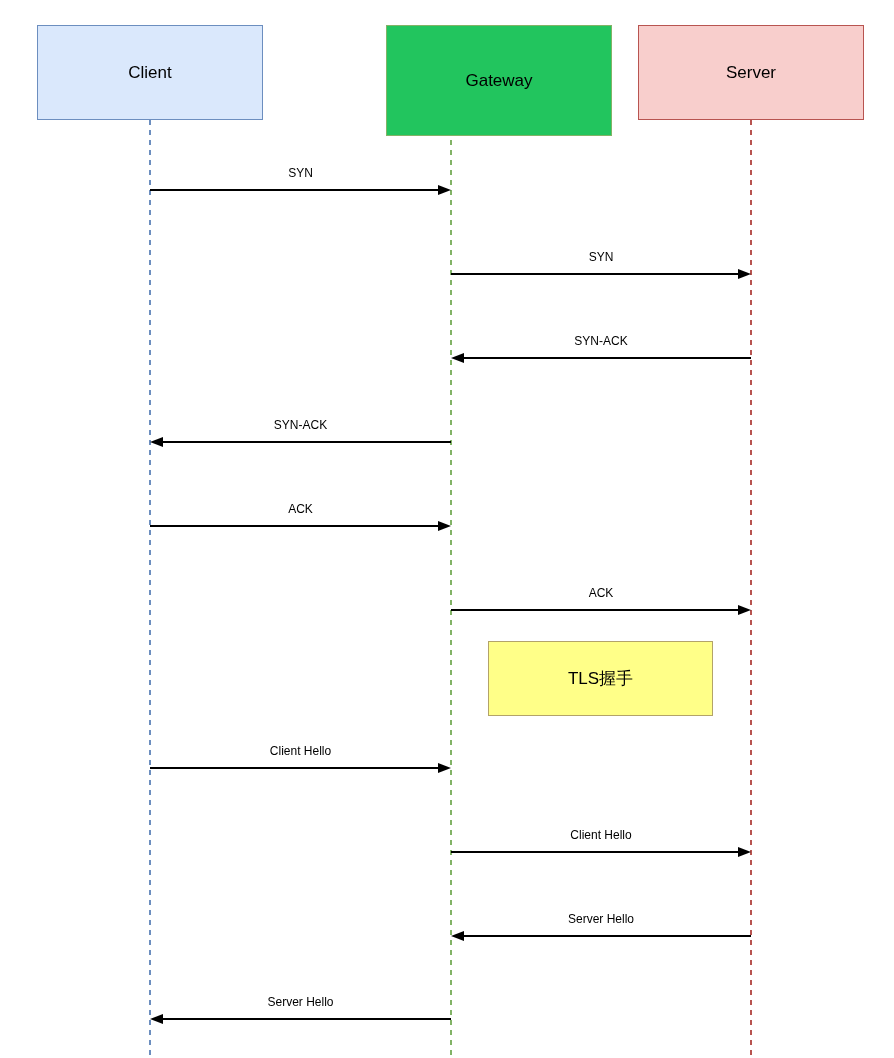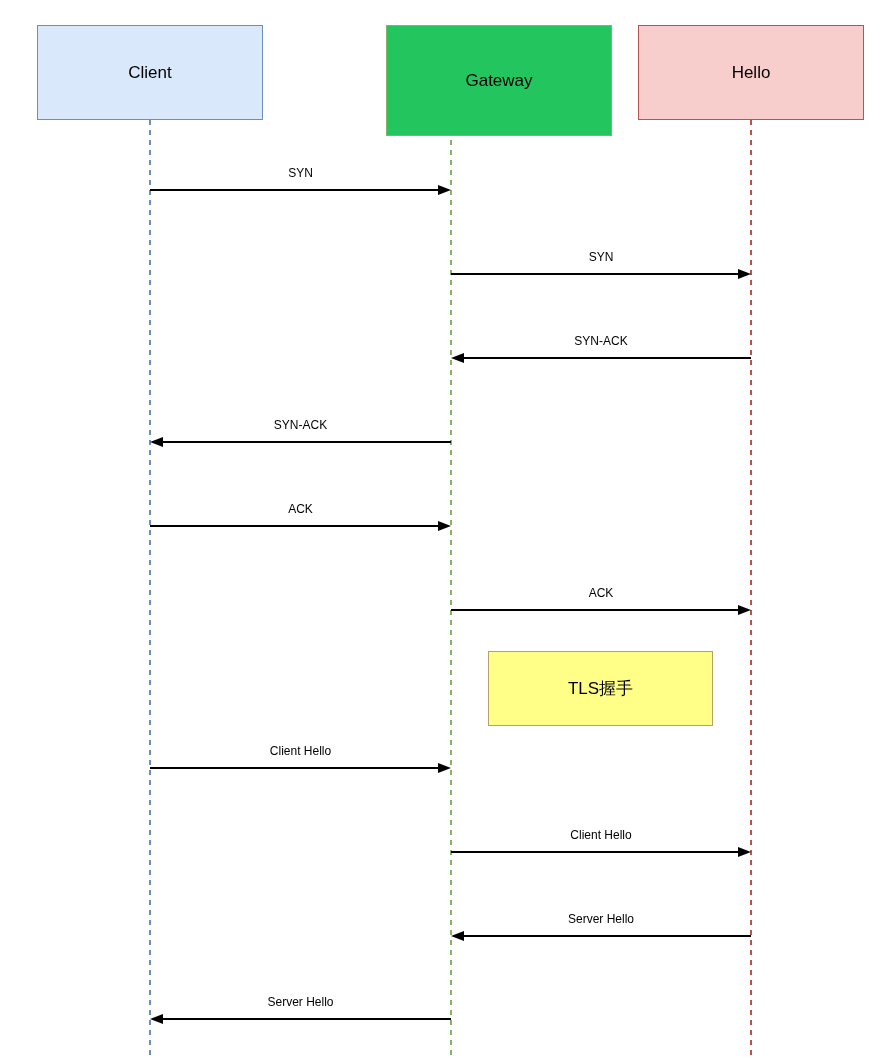--- a/index.html
+++ b/index.html
@@ -49,38 +49,37 @@
   }
   .note-box {
     position: absolute;
     box-sizing: border-box;
     border: 1.5px solid;
     display: flex;
     align-items: center;
     justify-content: center;
     font-size: 17px;
     color: #000000;
-    margin-top: 10px;
   }
 </style>
 </head>
 <body>
 
 <div class="canvas" style="background: rgb(255, 255, 255);">
     <div class="lifeline" style="left: 149px; top: 120px; height: 938px; background: repeating-linear-gradient(rgb(108, 142, 191) 0px, rgb(108, 142, 191) 5px, transparent 5px, transparent 10px);"></div>
     <div class="actor-box" style="left: 37px; top: 25px; width: 226px; height: 95px; background: rgb(218, 232, 252); border-color: rgb(108, 142, 191);">
       <span>Client</span>
     </div>
     <div class="lifeline" style="left: 450px; top: 120px; height: 938px; background: repeating-linear-gradient(rgb(130, 179, 102) 0px, rgb(130, 179, 102) 5px, transparent 5px, transparent 10px);"></div>
     <div class="actor-box" style="left: 338px; top: 25px; width: 226px; height: 111px; background: #22c55e; border-color: rgb(130, 179, 102); margin-left: 48px;">
       <span>Gateway</span>
     </div>
     <div class="lifeline" style="left: 750px; top: 120px; height: 938px; background: repeating-linear-gradient(rgb(184, 84, 80) 0px, rgb(184, 84, 80) 5px, transparent 5px, transparent 10px);"></div>
     <div class="actor-box" style="left: 638px; top: 25px; width: 226px; height: 95px; background: rgb(248, 206, 204); border-color: rgb(184, 84, 80);">
-      <span>Hello</span>
+      <span>Server</span>
     </div>
     <div class="msg-line" style="top: 189px; left: 150px; width: 289px; background: rgb(0, 0, 0);"></div>
     <div class="msg-arrowhead" style="top: 185px; border-top: 5px solid transparent; border-bottom: 5px solid transparent; left: 438px; border-left: 13px solid rgb(0, 0, 0);"></div>
     <div class="msg-label" style="left: 300.5px; top: 163px; color: rgb(0, 0, 0);">SYN</div>
     <div class="msg-line" style="top: 273px; left: 451px; width: 288px; background: rgb(0, 0, 0);"></div>
     <div class="msg-arrowhead" style="top: 269px; border-top: 5px solid transparent; border-bottom: 5px solid transparent; left: 738px; border-left: 13px solid rgb(0, 0, 0);"></div>
     <div class="msg-label" style="left: 601px; top: 247px; color: rgb(0, 0, 0);">SYN</div>
     <div class="msg-line" style="top: 357px; left: 463px; width: 288px; background: rgb(0, 0, 0);"></div>
     <div class="msg-arrowhead" style="top: 353px; border-top: 5px solid transparent; border-bottom: 5px solid transparent; left: 451px; border-right: 13px solid rgb(0, 0, 0);"></div>
     <div class="msg-label" style="left: 601px; top: 331px; color: rgb(0, 0, 0);">SYN-ACK</div>

